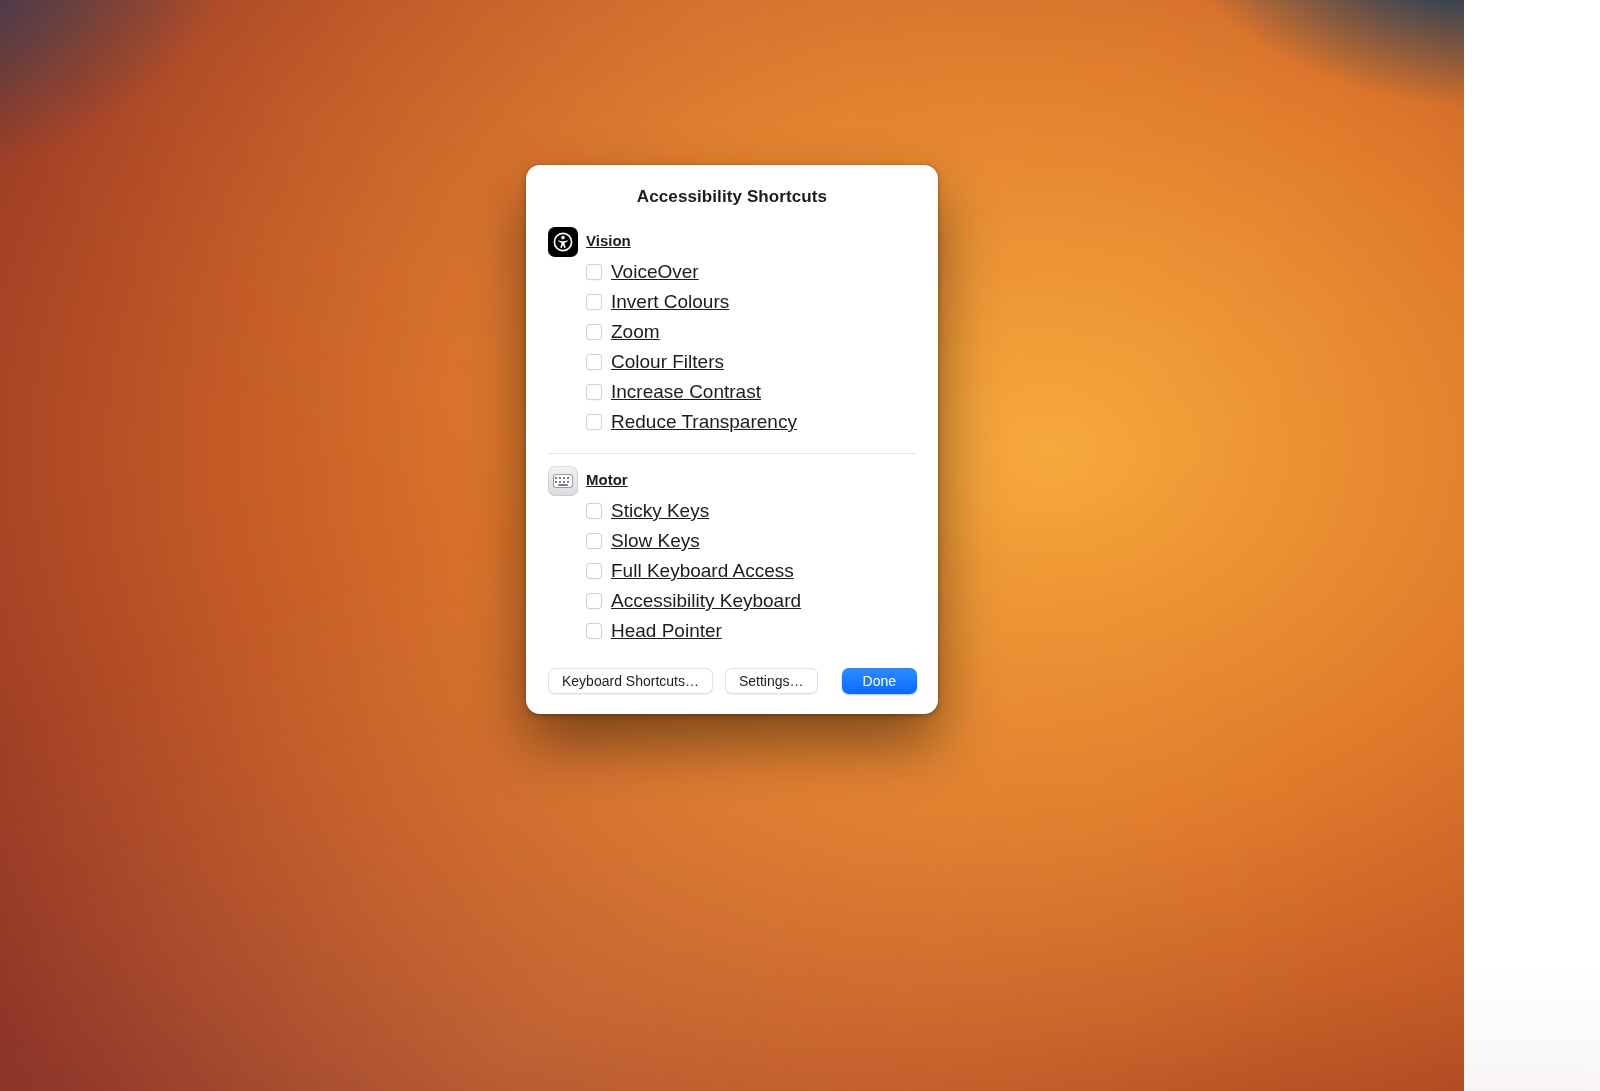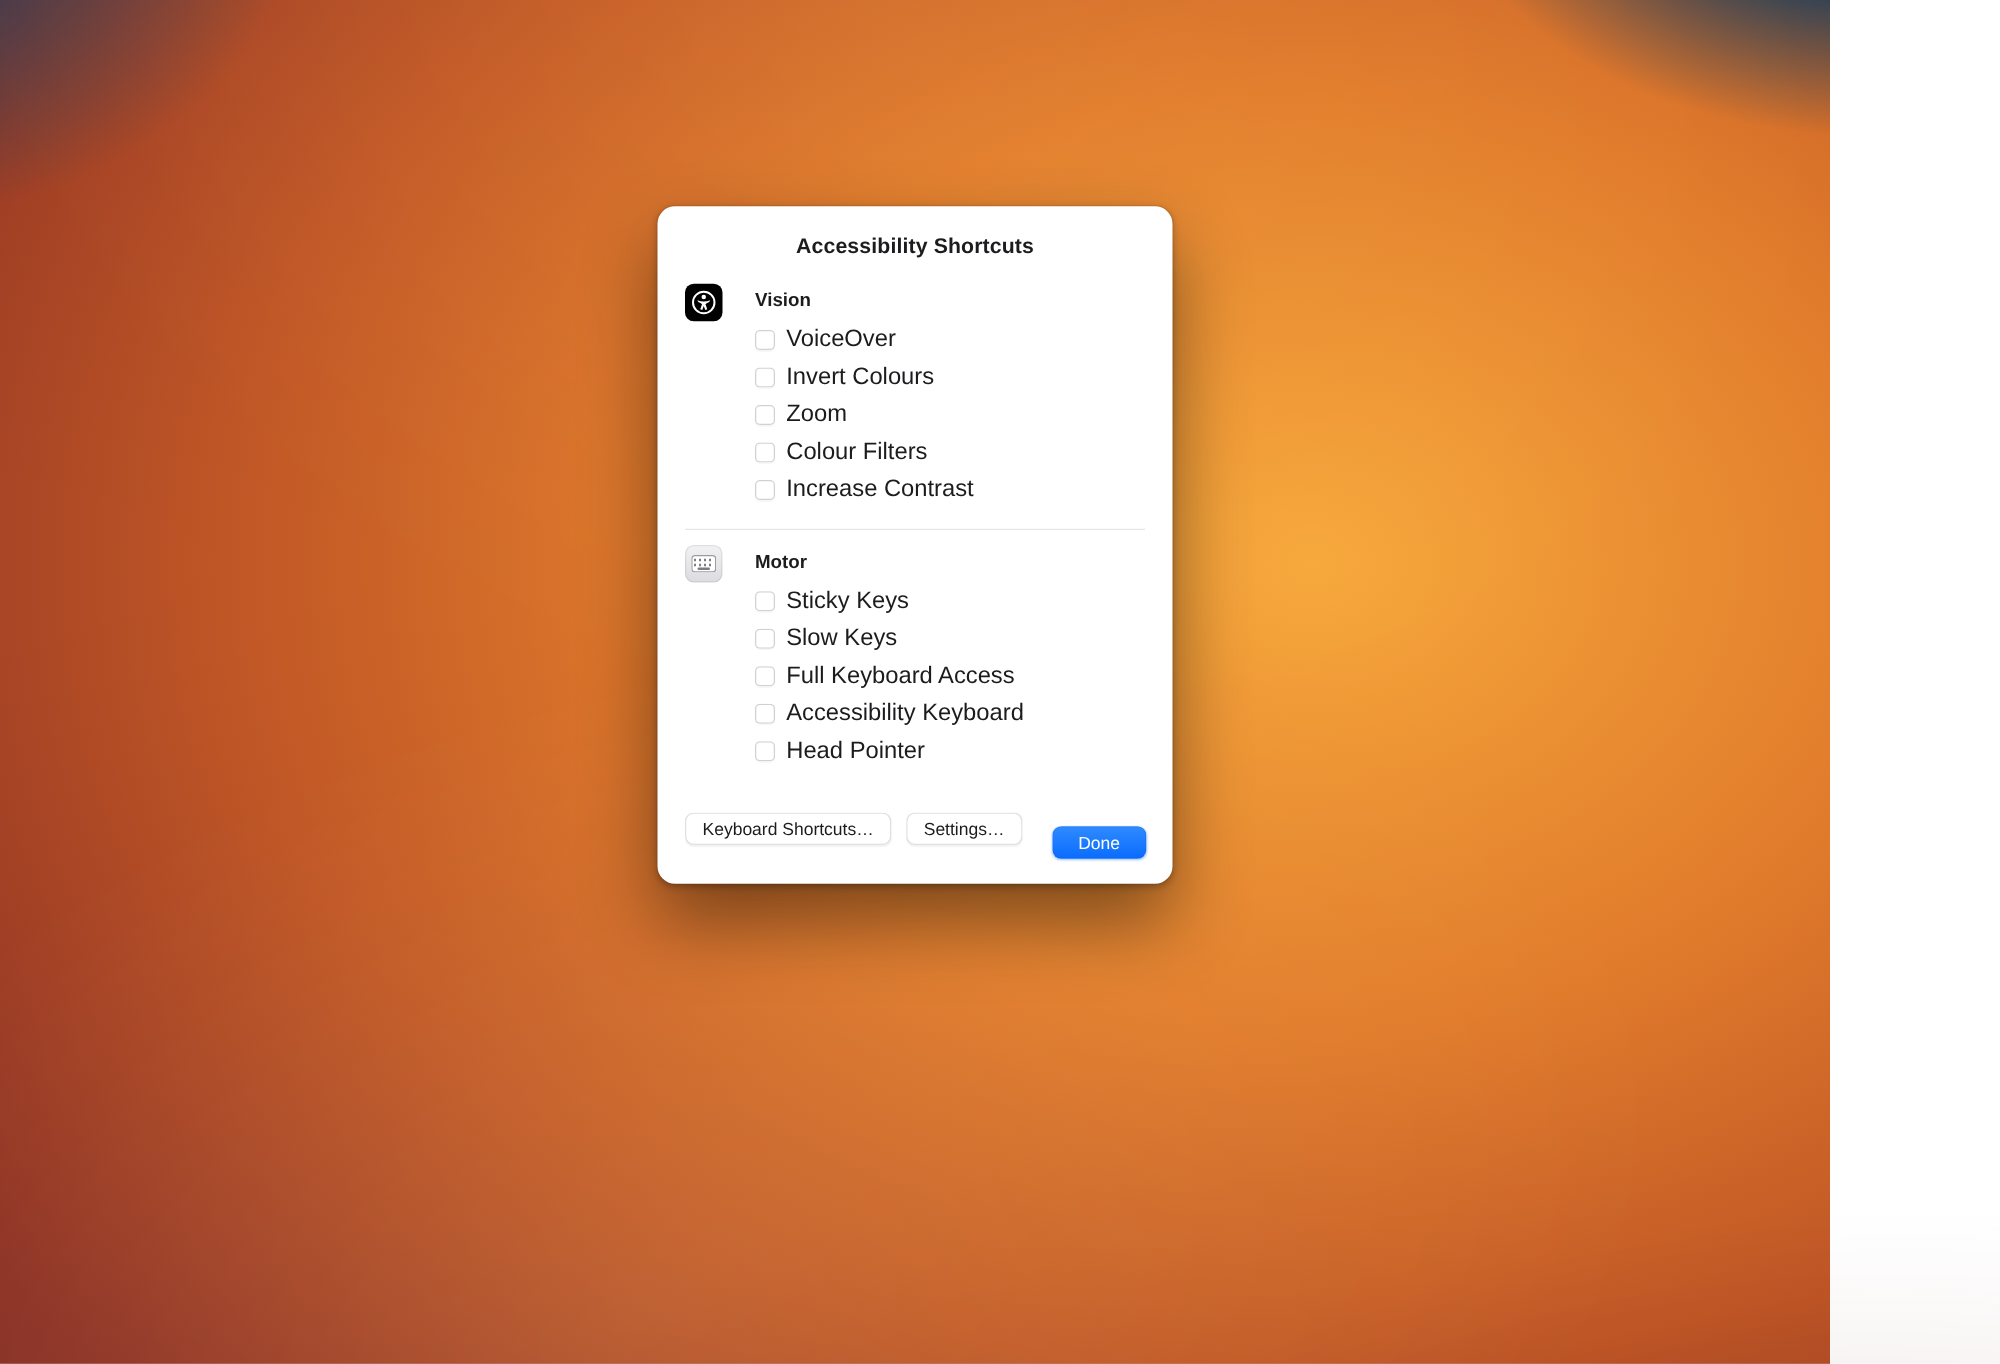--- a/index.html
+++ b/index.html
@@ -60,22 +60,23 @@
   .panel-title {
     text-align: center;
     font-size: 17px;
     font-weight: 700;
     margin: 4px 0 18px 0;
     letter-spacing: 0.1px;
   }
 
   .section {
     display: flex;
-    gap: 26px;
+    gap: 8px;
     padding: 4px 0 10px 0;
+    text-decoration: underline;
   }
   .section + .section {
     border-top: 1px solid #e6e6e8;
     margin-top: 6px;
     padding-top: 14px;
   }
 
   .section-icon {
     width: 30px;
     height: 30px;
@@ -138,21 +139,20 @@
     white-space: nowrap;
   }
   .spacer { flex: 1 1 auto; }
   .btn.primary {
     background: linear-gradient(#2f8bff, #0a6cff);
     color: #fff;
     box-shadow:
       inset 0 0 0 1px rgba(0,0,0,0.05),
       0 1px 2px rgba(10,108,255,0.4);
     padding: 5px 21px;
-    margin-top: 23px;
   }
 
   
   .kbd-icon { width: 20px; height: 14px; border-radius: 3px;
               background:#fff; box-shadow: inset 0 0 0 1px #9b9ba2;
               position: relative; }
   .kbd-icon::before, .kbd-icon::after {
     content:""; position:absolute; left:2px; right:2px; height:2px;
     background: repeating-linear-gradient(90deg,#7d7d84 0 2px, transparent 2px 4px);
   }
@@ -195,20 +195,24 @@
           <div class="checkbox"></div>
           <div class="opt-label">Zoom</div>
         </div>
         <div class="opt-row">
           <div class="checkbox"></div>
           <div class="opt-label">Colour Filters</div>
         </div>
         <div class="opt-row">
           <div class="checkbox"></div>
           <div class="opt-label">Increase Contrast</div>
+        </div>
+        <div class="opt-row">
+          <div class="checkbox"></div>
+          <div class="opt-label">Reduce Transparency</div>
         </div>
       </div>
     </div>
 
     <div class="section">
       <div class="section-icon grey">
         <div class="kbd-icon">
             <div class="kbd-space"></div>
           </div>
       </div>

